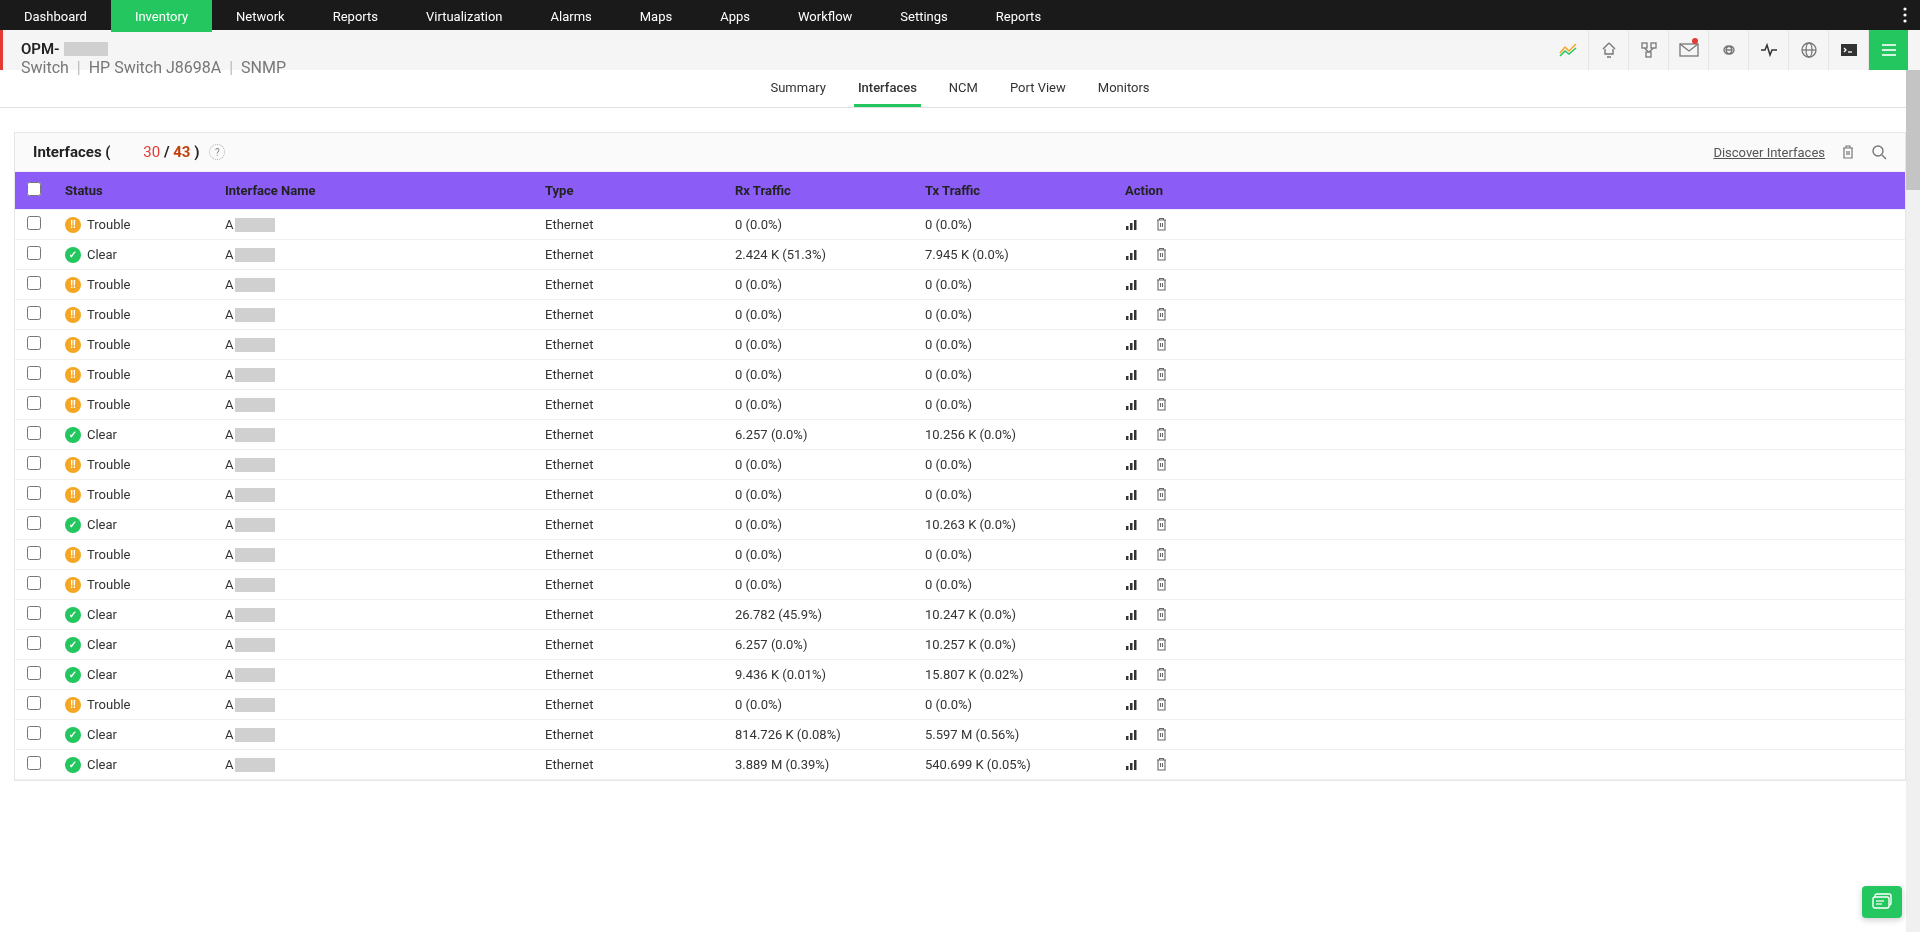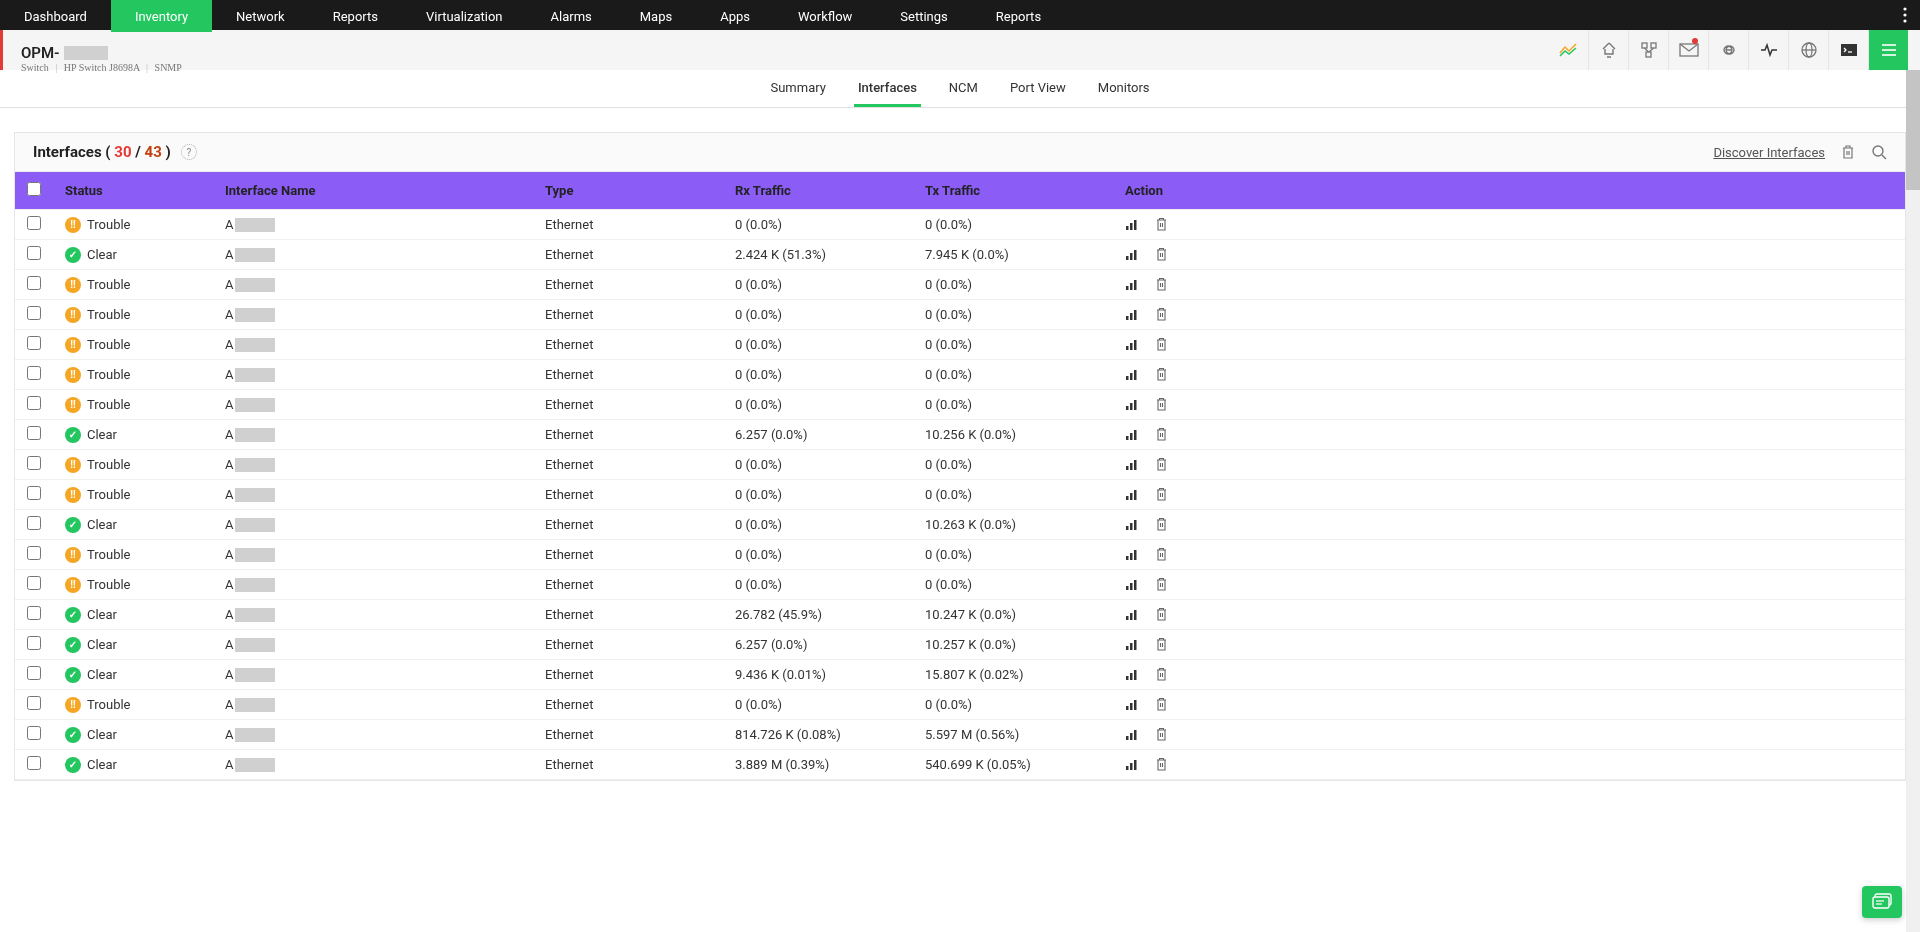--- a/index.html
+++ b/index.html
@@ -10,38 +10,38 @@
 .topnav .nav-item { color: #fff; padding: 16px 24px; display: flex; align-items: center; font-size: 13px; cursor: pointer; }
 .topnav .nav-item.active { background: #24c660; }
 .topnav .spacer { flex: 1; }
 .topnav .kebab { width: 30px; display: flex; align-items: center; justify-content: center; color: #fff; cursor: pointer; }
 
 
 .devhdr { background: #f5f5f5; border-left: 3px solid #e53935; padding: 4px 12px 4px 18px; display: flex; align-items: center; height: 40px; }
 .devhdr .titles { display: flex; flex-direction: column; margin-top: 17px; }
 .devhdr .main { font-size: 15px; font-weight: 600; color: #222; display: flex; align-items: center; gap: 4px; }
 .devhdr .main .redacted { background: #d0d0d0; width: 44px; height: 14px; display: inline-block; }
-.devhdr .sub { font-size: 10px; color: #777; font-family: Liberation Serif, serif; }
+.devhdr .sub { font-size: 16px; color: #777; }
 .devhdr .sub .sep { margin: 0 4px; color: #bbb; }
 .devhdr .toolbar { margin-left: auto; display: flex; align-items: center; gap: 0; }
 .devhdr .toolbar .tbtn { width: 40px; height: 40px; display: flex; align-items: center; justify-content: center; cursor: pointer; color: #555; position: relative; border-left: 1px solid #e5e5e5; }
 .devhdr .toolbar .tbtn:first-child { border-left: none; }
 .devhdr .toolbar .tbtn.green { background: #24c660; color: #fff; }
 .devhdr .toolbar .dot { position: absolute; top: 8px; right: 10px; width: 6px; height: 6px; background: #e53935; border-radius: 50%; }
 
 
 .subtabs { border-bottom: 1px solid #e0e0e0; display: flex; justify-content: center; gap: 24px; padding: 0 20px; height: 38px; }
 .subtabs .tab { padding: 10px 4px; cursor: pointer; color: #333; font-size: 13px; border-bottom: 3px solid transparent; }
 .subtabs .tab.active { border-bottom-color: #24c660; font-weight: 500; text-align: center; }
 
 
 .panel { margin: 24px 14px; border: 1px solid #e6e6e6; background: #fff; }
 .panel-hdr { background: #fafafa; padding: 10px 18px; display: flex; align-items: center; border-bottom: 1px solid #eee; }
 .panel-hdr .ptitle { font-size: 15px; font-weight: 700; color: #222; }
-.panel-hdr .ptitle .count-a { color: #e53935; font-weight: 700; }
+.panel-hdr .ptitle .count-a { color: #e53935; font-weight: 400; margin-left: 29px; }
 .panel-hdr .ptitle .count-b { color: #c2410c; font-weight: 700; }
 .panel-hdr .help { margin-left: 10px; width: 16px; height: 16px; border: 1px dotted #aaa; border-radius: 50%; display: inline-flex; align-items: center; justify-content: center; font-size: 10px; color: #888; cursor: pointer; }
 .panel-hdr .actions { margin-left: auto; display: flex; align-items: center; gap: 16px; }
 .panel-hdr .actions .link { color: #555; text-decoration: underline; cursor: pointer; font-size: 13px; }
 .panel-hdr .actions .iconbtn { cursor: pointer; color: #777; }
 
 
 .tbl { width: 100%; border-collapse: collapse; }
 .tbl th { text-align: left; font-weight: 700; font-size: 13px; color: #222; padding: 10px 12px; background: #8b5cf6; border-bottom: 1px solid #eee; }
 .tbl td { padding: 6px 12px; border-bottom: 1px solid #f0f0f0; font-size: 13px; color: #333; vertical-align: middle; height: 29px; }

